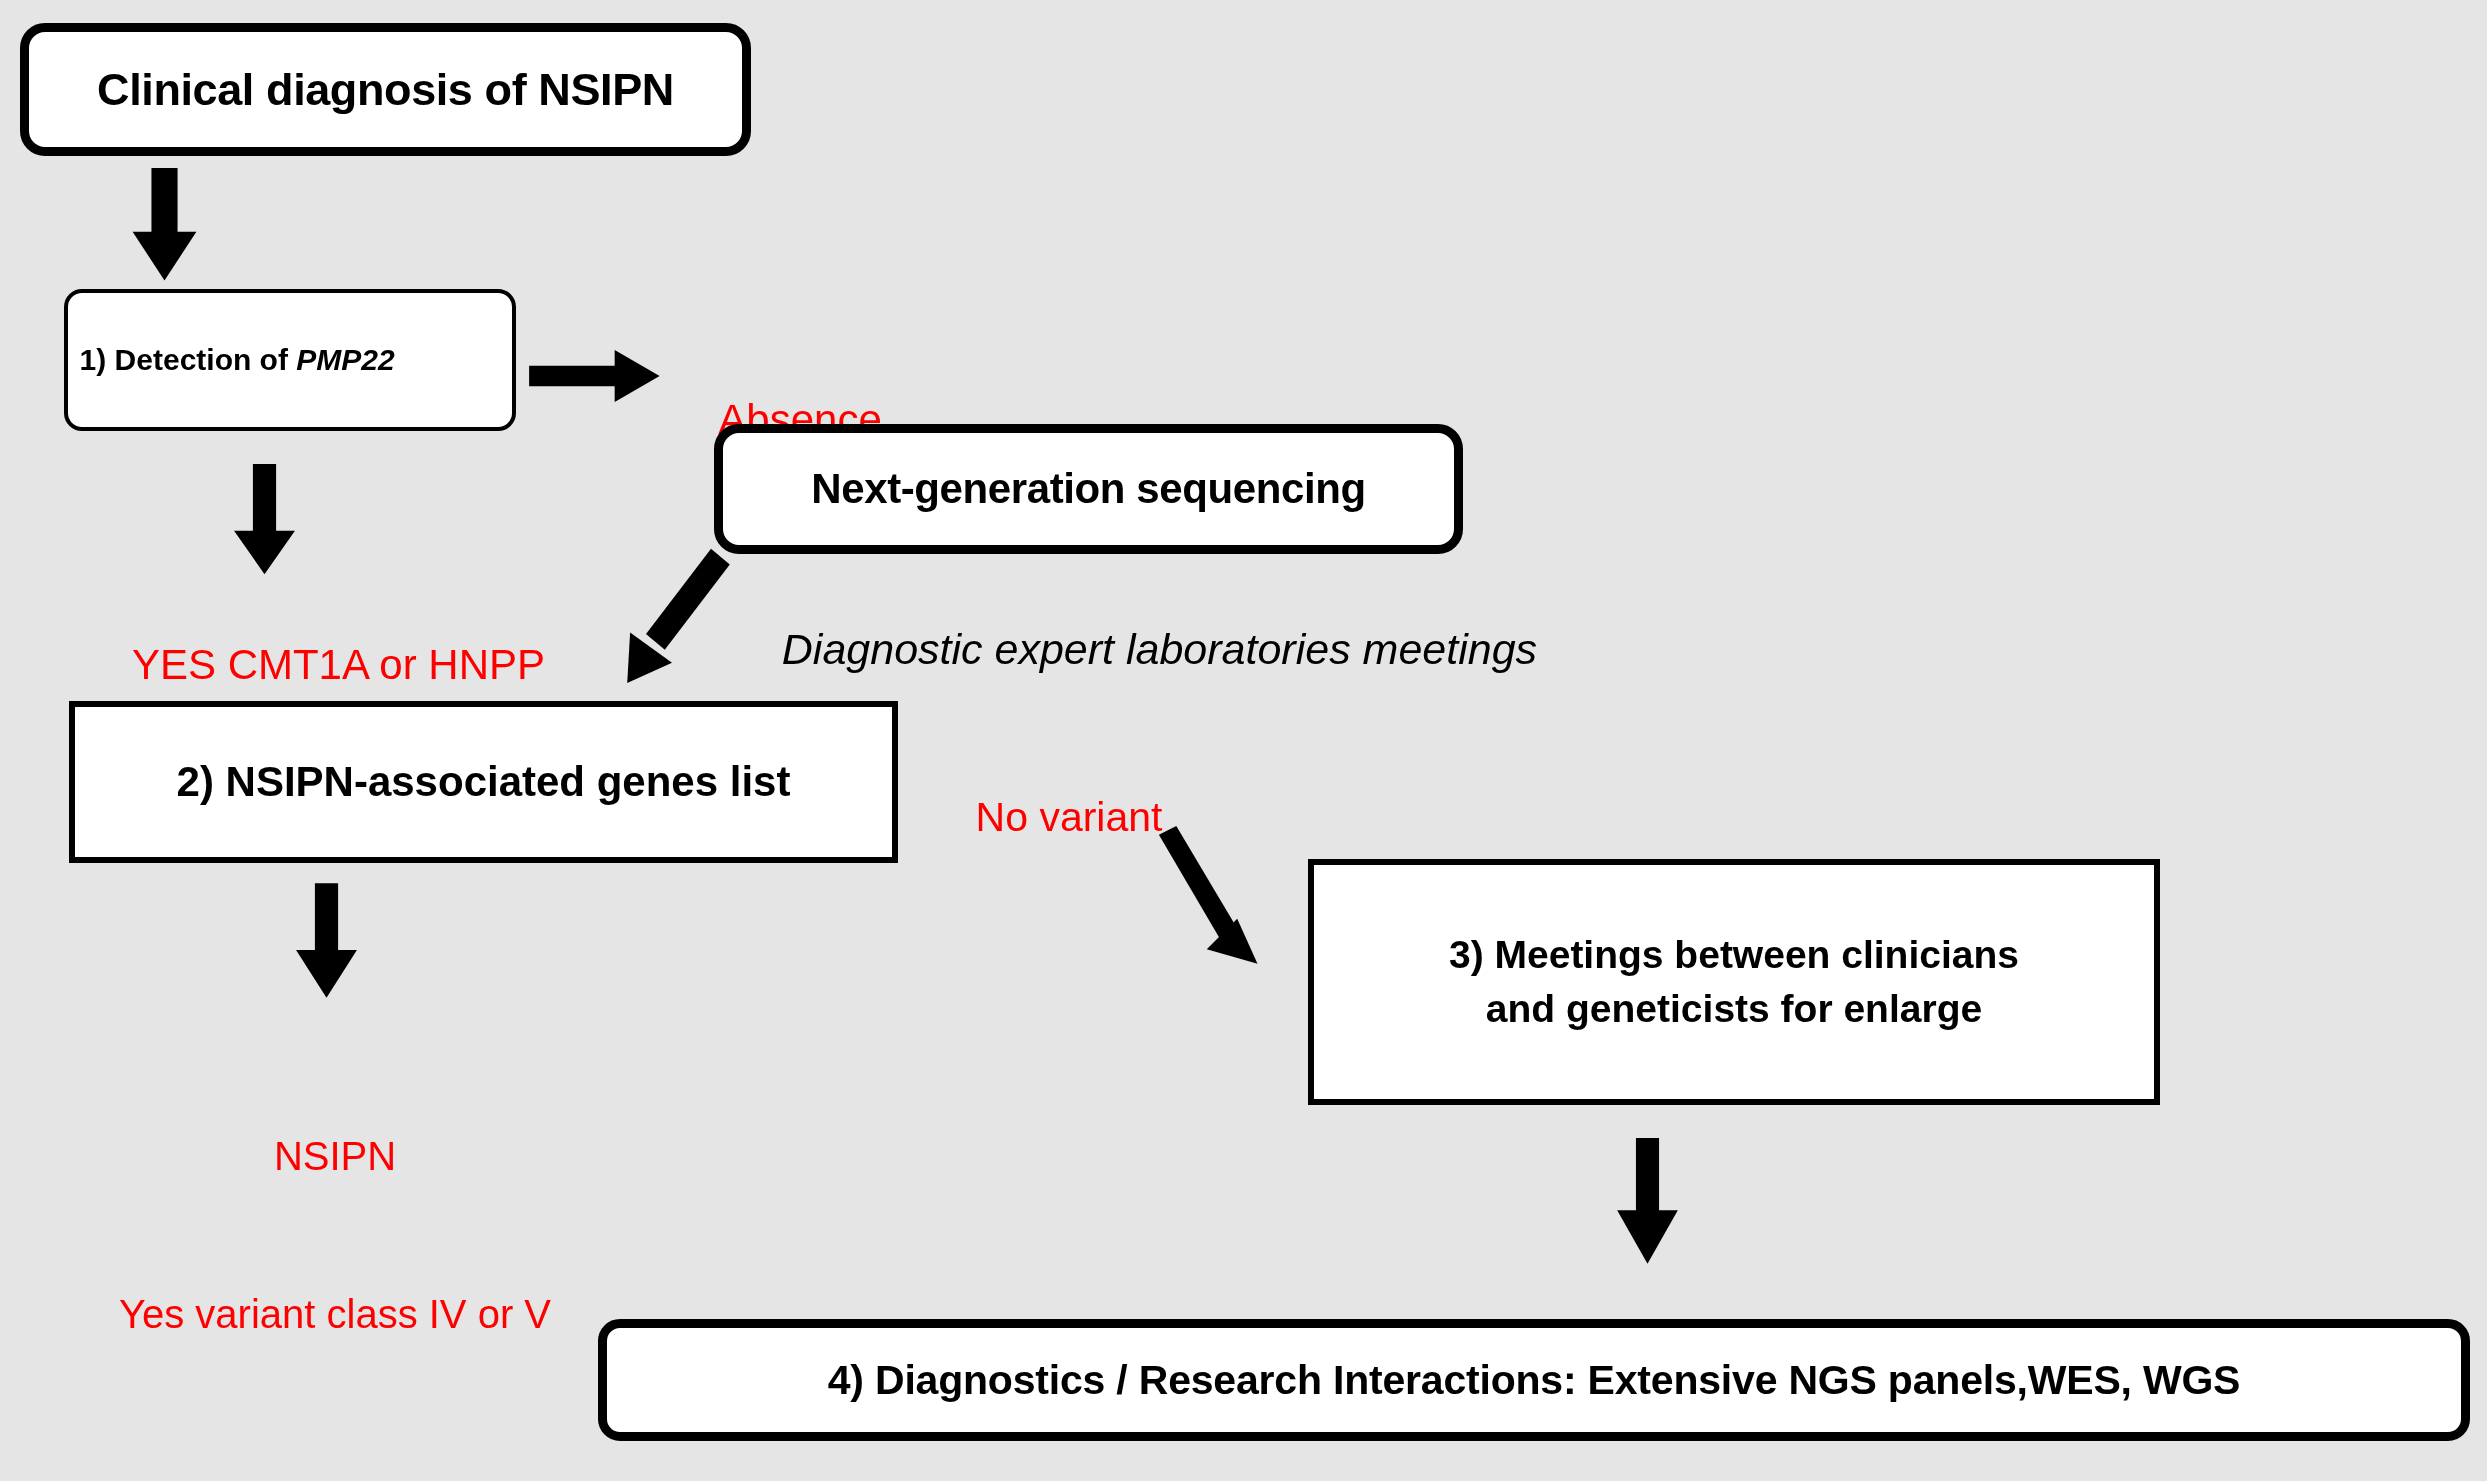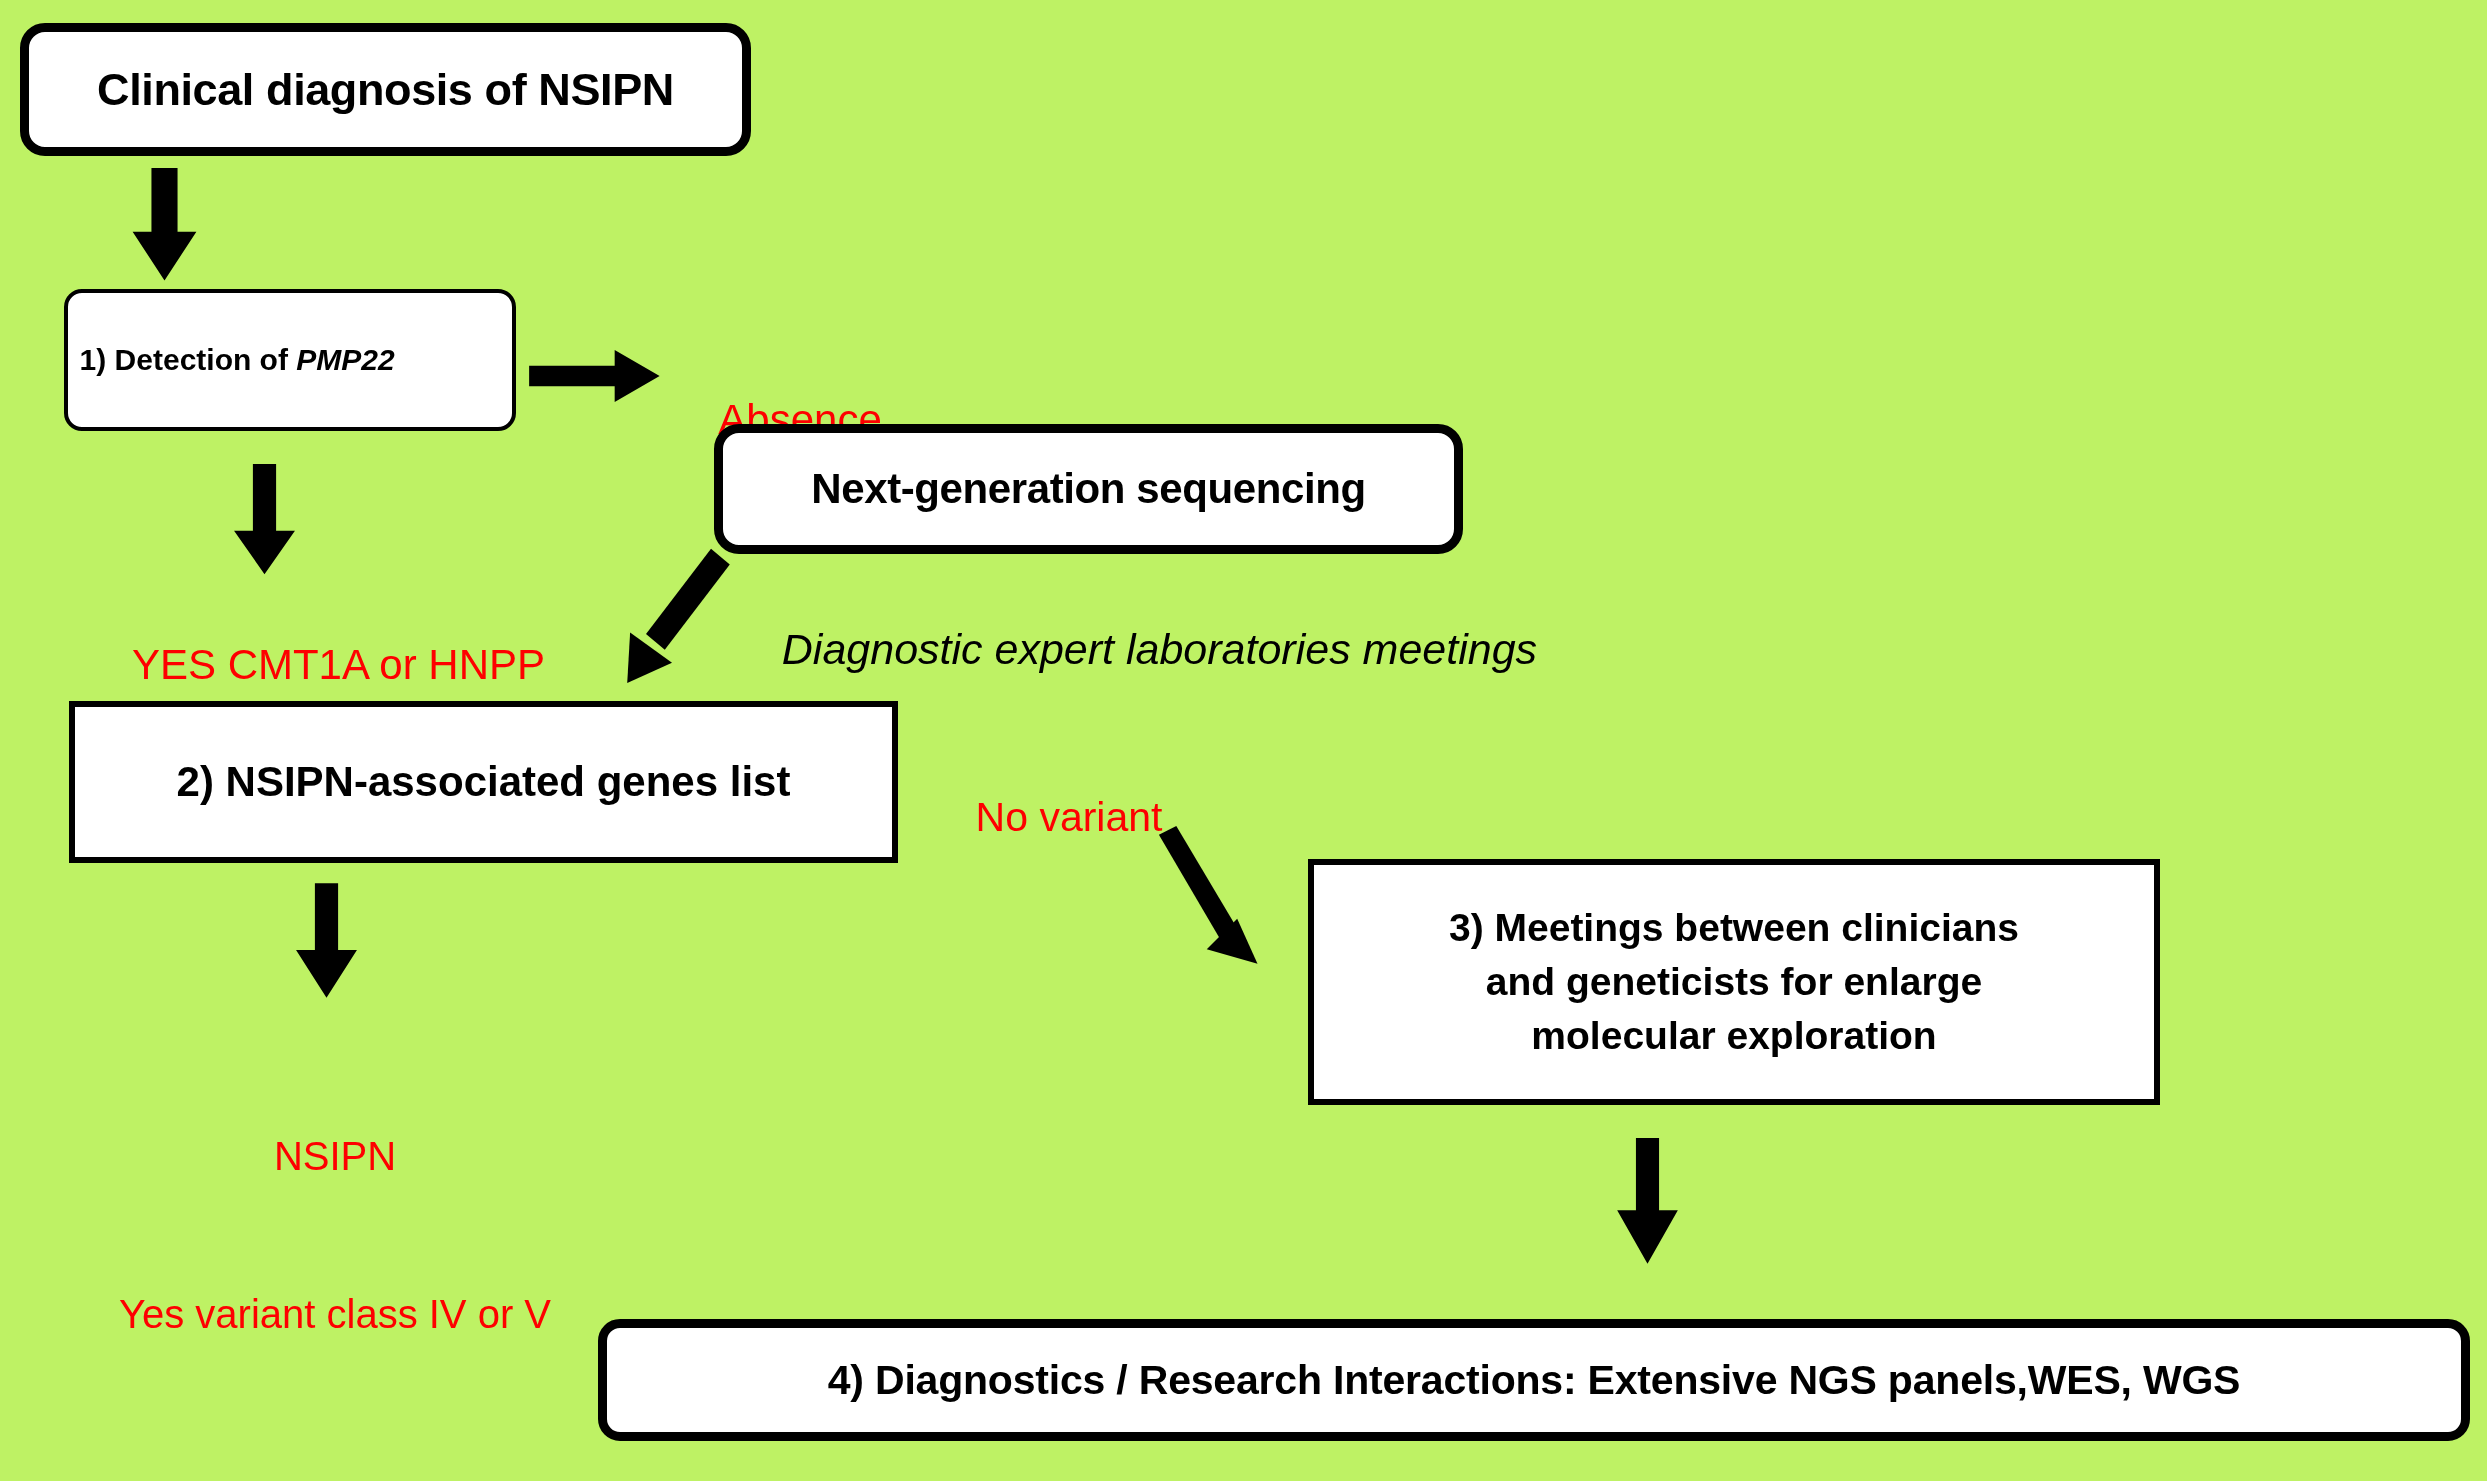--- a/index.html
+++ b/index.html
@@ -8,21 +8,21 @@
     padding: 0;
     background: #ffffff;
   }
   body {
     font-family: "Liberation Sans", sans-serif;
   }
   #canvas {
     position: relative;
     width: 2487px;
     height: 1481px;
-    background: #bef264;
+    background: #e5e5e5;
     overflow: hidden;
   }
   .node {
     position: absolute;
     box-sizing: border-box;
     background: #ffffff;
     display: flex;
     align-items: center;
     justify-content: center;
     text-align: center;
@@ -150,21 +150,20 @@
   <div class="arrow" style="left:283px; top:883px;">
     <svg width="87" height="120" viewBox="0 0 120 165">
       <polygon points="44,0 76,0 76,92 102,92 60,158 18,92 44,92" fill="#000000"></polygon>
     </svg>
   </div>
 
   <div class="node rect-med" style="left:1308px; top:859px; width:852px; height:246px;">
     <div class="node-text bold" style="font-size:39px; line-height:1.38;">
       <div>3) Meetings between clinicians</div>
       <div>and geneticists for enlarge</div>
-      <div>molecular exploration</div>
     </div>
   </div>
 
   <div class="label" style="left:65px; top:1024px; width:540px; font-size:40px; text-align:center; line-height:1.32;">
     <div class="red">NSIPN</div>
     <div class="red">Yes variant class IV or V</div>
   </div>
 
   <div class="arrow" style="left:1604px; top:1138px;">
     <svg width="87" height="130" viewBox="0 0 120 180">

